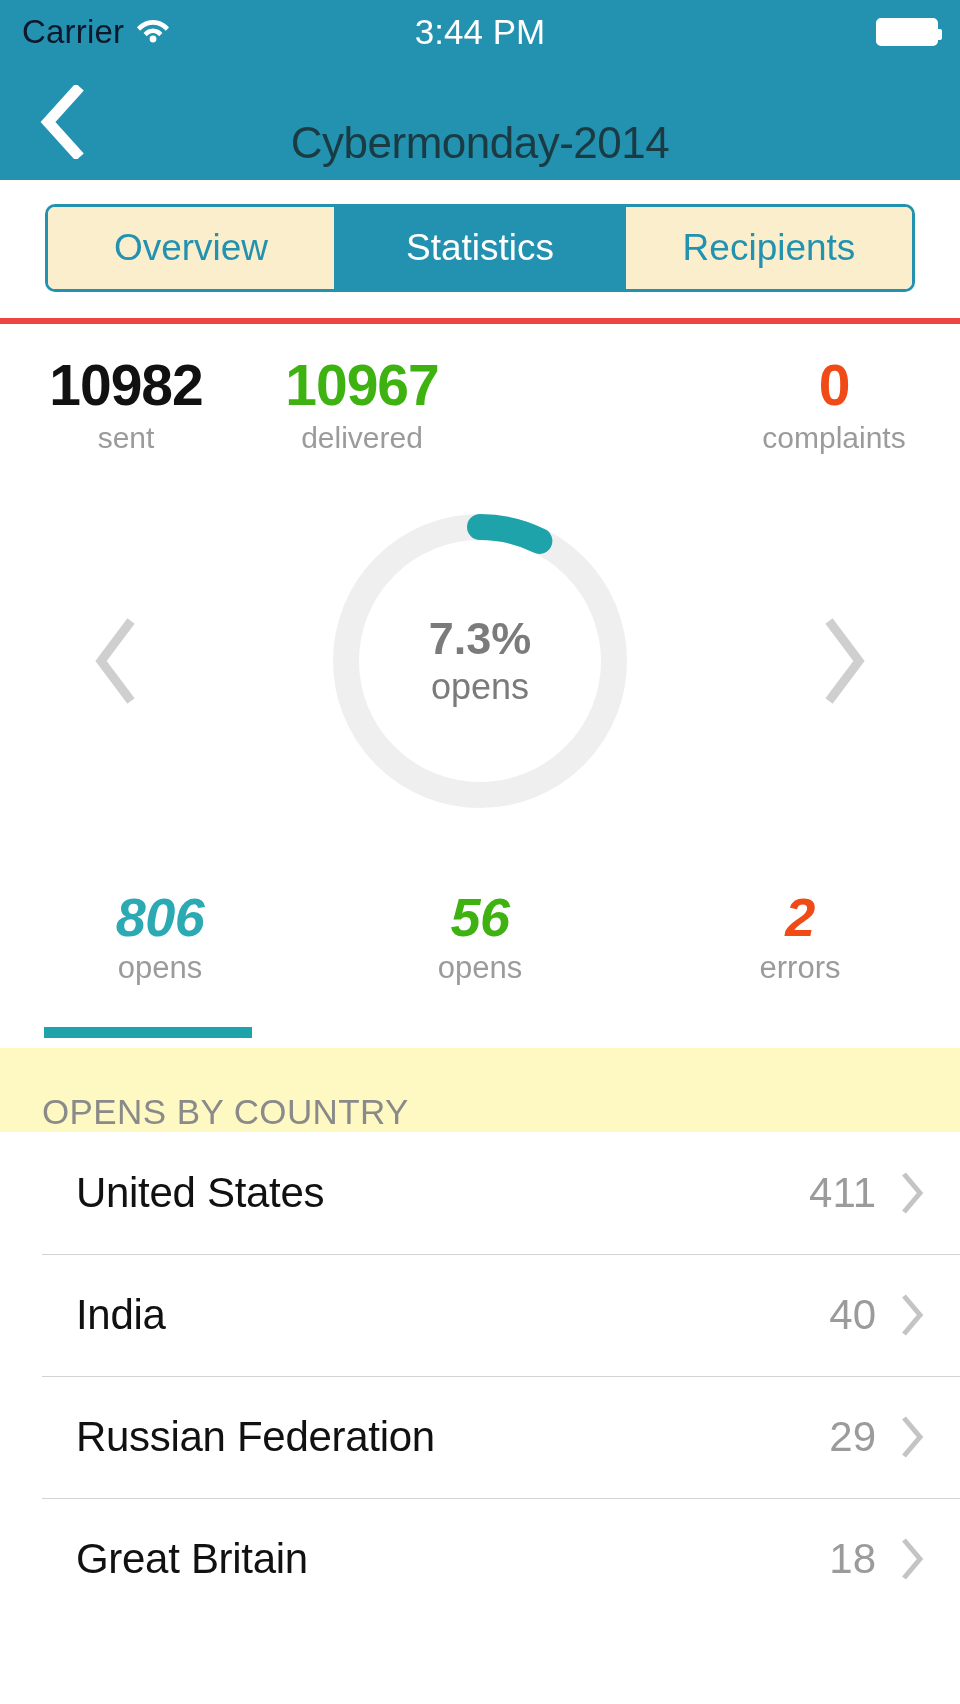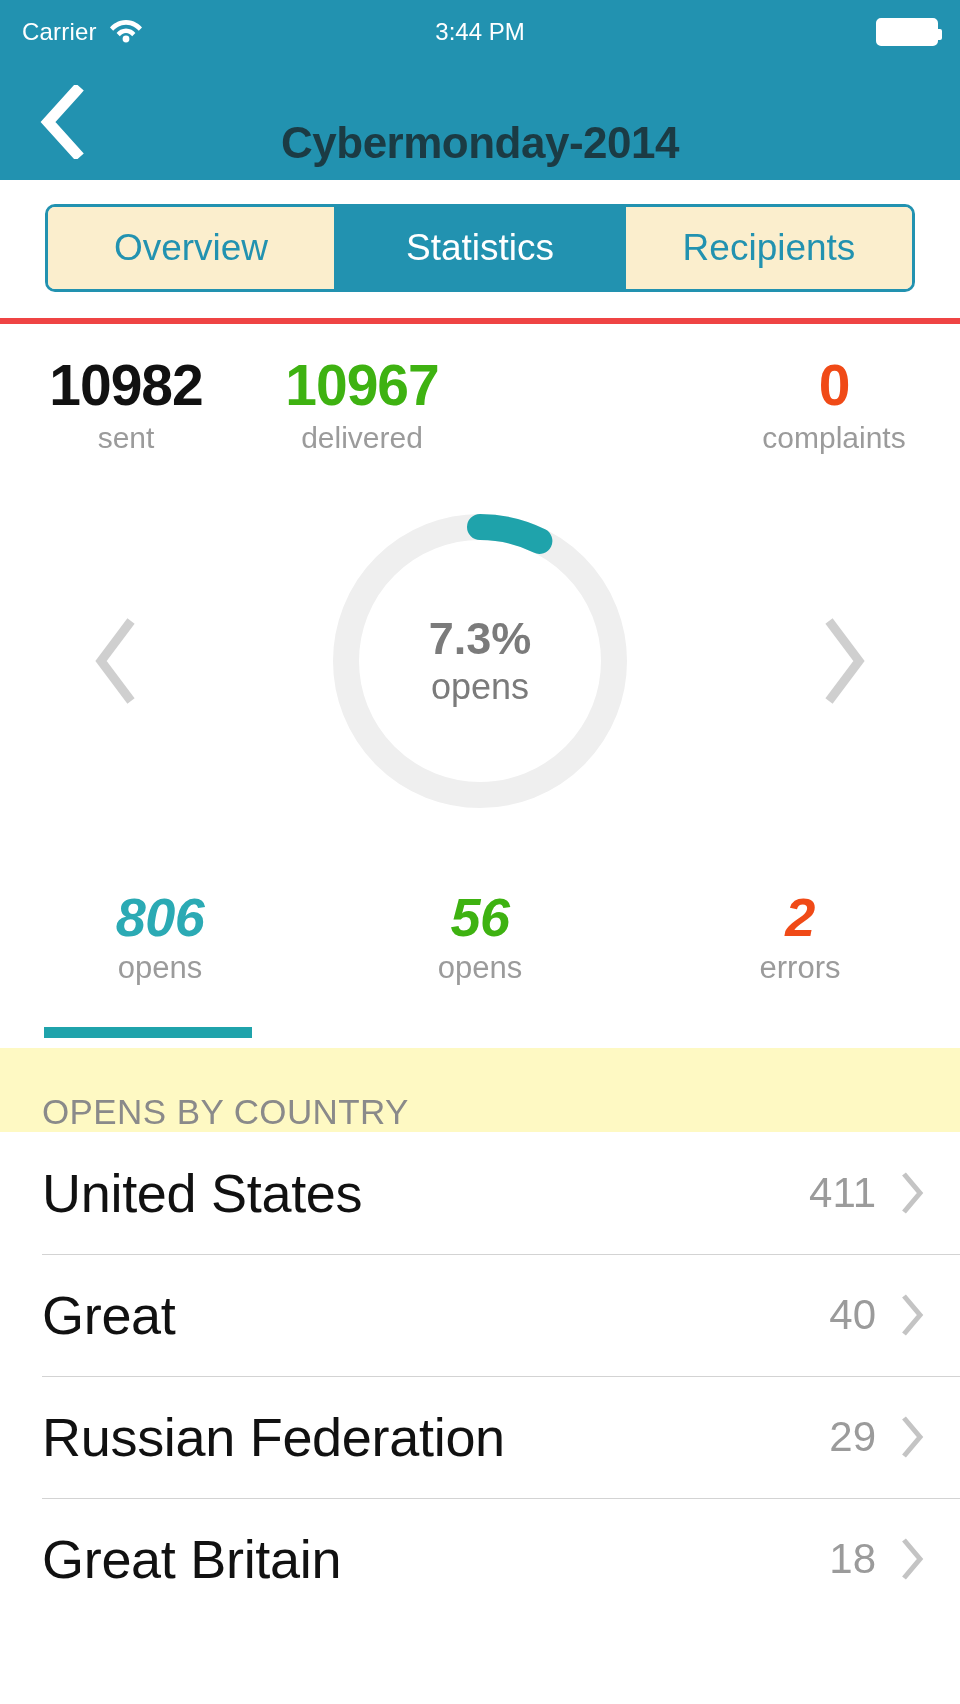--- a/index.html
+++ b/index.html
@@ -24,31 +24,31 @@
     position: relative;
     padding: 0 22px;
     box-sizing: border-box;
   }
   .status-left {
     display: flex;
     align-items: center;
     gap: 12px;
   }
   .carrier-label {
-    color: #ffffff;
-    font-size: 24px;
+    color: #0f172a;
+    font-size: 33px;
     letter-spacing: 0.2px;
   }
   .wifi-icon { display:block; }
   .status-time {
     position: absolute;
     left: 0; right: 0;
     text-align: center;
     color: #ffffff;
-    font-size: 24px;
+    font-size: 35px;
     font-weight: normal;
     pointer-events: none;
   }
   .status-right {
     margin-left: auto;
     display: flex;
     align-items: center;
   }
   .battery {
     width: 62px;
@@ -88,21 +88,21 @@
     display: flex;
     align-items: center;
     justify-content: center;
     cursor: pointer;
   }
   .nav-title {
     width: 100%;
     text-align: center;
     color: #1b3b44;
     font-size: 44px;
-    font-weight: bold;
+    font-weight: normal;
     letter-spacing: -0.5px;
     margin-top: 42px;
   }
 
   
   .segment-wrap {
     background: #ffffff;
     padding: 24px 45px 26px 45px;
     box-sizing: border-box;
     border-bottom: 6px solid #ef4444;
@@ -264,23 +264,24 @@
   .country-row + .country-row::before {
     content: "";
     position: absolute;
     top: 0;
     left: 42px;
     right: 0;
     height: 1px;
     background: #d3d3d3;
   }
   .country-name {
-    font-size: 54px;
+    font-size: 42px;
     color: #111111;
     letter-spacing: -0.3px;
+    margin-left: 34px;
   }
   .country-right {
     margin-left: auto;
     display: flex;
     align-items: center;
     gap: 22px;
   }
   .country-count {
     font-size: 42px;
     color: #9b9b9b;
@@ -391,21 +392,21 @@
     <span class="country-name">United States</span>
     <span class="country-right">
       <span class="country-count">411</span>
       <svg width="28" height="48" viewBox="0 0 28 48">
         <path d="M6 5 L22 24 L6 43" stroke="#c4c4c4" stroke-width="5" fill="none" stroke-linecap="butt" stroke-linejoin="miter"></path>
       </svg>
     </span>
   </div>
 
   <div class="country-row">
-    <span class="country-name">Great</span>
+    <span class="country-name">India</span>
     <span class="country-right">
       <span class="country-count">40</span>
       <svg width="28" height="48" viewBox="0 0 28 48">
         <path d="M6 5 L22 24 L6 43" stroke="#c4c4c4" stroke-width="5" fill="none" stroke-linecap="butt" stroke-linejoin="miter"></path>
       </svg>
     </span>
   </div>
 
   <div class="country-row">
     <span class="country-name">Russian Federation</span>

